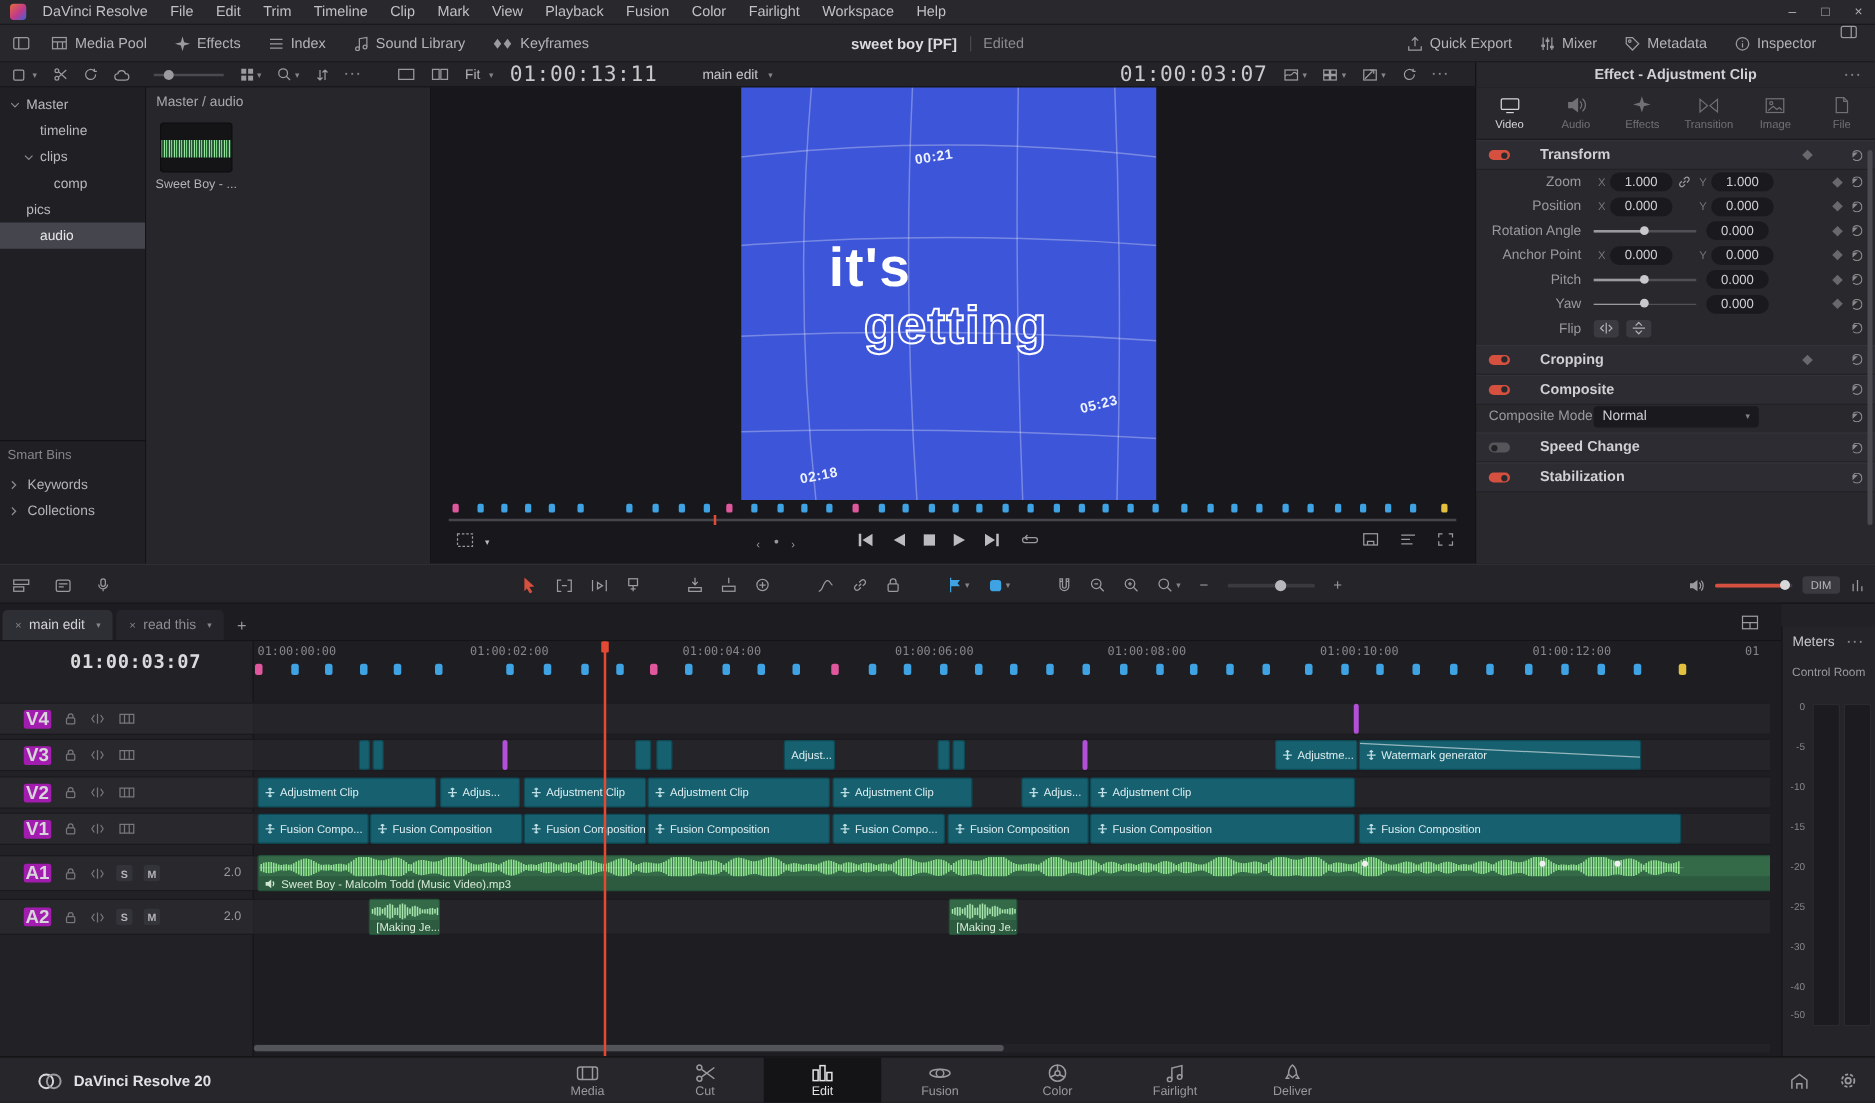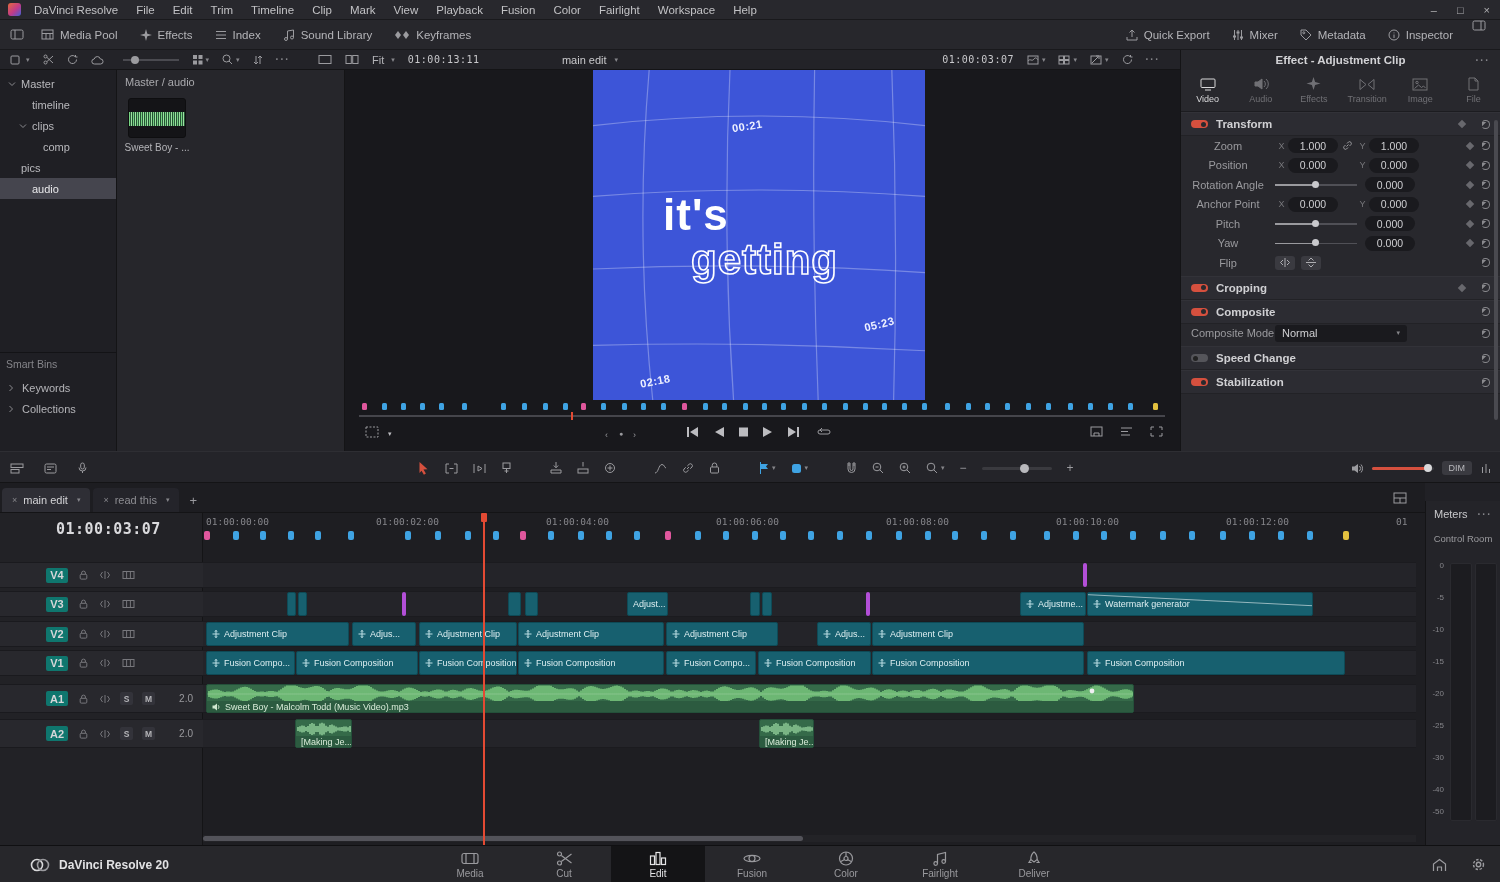--- a/index.html
+++ b/index.html
@@ -22,21 +22,21 @@
 #tb-center{position:absolute;left:0;right:0;top:20px;height:30px;display:flex;align-items:center;justify-content:center;gap:10px;pointer-events:none}
 #project-title{font-weight:700;color:#dcdcde;font-size:12px}
 #title-sep{width:1px;height:12px;background:#47474c}
 #project-status{color:#8b8b90;font-size:11.5px}
 #tb-right{position:absolute;right:6px;top:20px;height:30px;display:flex;align-items:flex-start}
 
 #row2{left:0;top:50px;width:1500px;height:20px;background:#232328;border-bottom:1px solid #141416;display:flex;align-items:center}
 .r2-group{display:flex;align-items:center;gap:13px;padding:0 10px;height:100%}
 .mono{font-family:"DejaVu Sans Mono",monospace}
 #fit-label{color:#b4b4b8;display:flex;align-items:center;gap:4px}
-#viewer-tc-left,#viewer-tc-right{color:#c9c9cc;font-size:10px;letter-spacing:.5px}
+#viewer-tc-left,#viewer-tc-right{color:#c9c9cc;font-size:17px;letter-spacing:.5px}
 #timeline-selector{position:absolute;left:0;right:320px;top:0;height:20px;display:flex;justify-content:center;align-items:center;gap:5px;color:#c9c9cc;pointer-events:none}
 #insp-header{position:absolute;right:0;top:0;width:320px;height:20px;border-left:1px solid #141416;display:flex;align-items:center;justify-content:center;background:#27272c}
 #insp-header .t{font-size:11.5px;font-weight:700;color:#d2d2d5}
 #insp-header .dots3{position:absolute;right:10px}
 
 #bin-sidebar{left:0;top:70px;width:117px;height:381px;background:#1f1f24;border-right:1px solid #141416}
 .tree-row{height:21px;display:flex;align-items:center;font-size:11px;color:#b9b9bd;padding-left:8px;gap:4px}
 .tree-row.selected{background:#45454e;color:#e8e8ea}
 .tree-chev{width:9px;color:#8a8a8e;display:inline-flex}
 #smart-divider{position:absolute;left:0;top:282px;width:117px;height:1px;background:#131316}
@@ -60,32 +60,32 @@
 #v-jog-ph{position:absolute;top:-3px;width:2px;height:8px;background:#e34a33}
 #transport{position:absolute;left:0;top:352px;width:835px;height:29px}
 .tr-ico{position:absolute;top:4px;color:#bcbcc0}
 
 #inspector{left:1180px;top:70px;width:320px;height:381px;background:#28282d;border-left:1px solid #141416}
 #insp-tabs{display:flex;height:42px;border-bottom:1px solid #1c1c20}
 .insp-tab{flex:1;display:flex;flex-direction:column;align-items:center;justify-content:center;gap:3px;color:#707075;font-size:9px}
 .insp-tab.active{color:#d8d8da}
 .insp-tab.active .ico{color:#d8d8da}
 .insp-tab .ico{color:#707075}
-.insp-sec{height:24px;background:#2c2c32;border-bottom:1px solid #222226;border-top:1px solid #323238;display:flex;align-items:center;padding:0 10px;gap:8px}
+.insp-sec{height:24px;background:#2c2c32;border-bottom:1px solid #222226;border-top:1px solid #323238;display:flex;align-items:center;padding:0 10px;gap:24px}
 .sec-title{font-size:11.5px;font-weight:700;color:#d0d0d3}
 .spacer{flex:1}
 .toggle{width:17px;height:8px;border-radius:4px;background:#55555a;position:relative;flex:0 0 auto}
 .toggle.on{background:#d5503e}
 .toggle::after{content:"";position:absolute;top:1.5px;left:2px;width:5px;height:5px;border-radius:50%;background:#222}
 .toggle.on::after{left:auto;right:2px;background:#2a2a2e}
 .kf{width:6px;height:6px;background:#68686d;transform:rotate(45deg);flex:0 0 auto}
 .reset{width:9px;height:9px;border:1.3px solid #8a8a8e;border-radius:50%;border-left-color:transparent;position:relative;flex:0 0 auto}
 .reset::after{content:"";position:absolute;left:-3px;top:-2px;border:3px solid transparent;border-right-color:#8a8a8e;transform:rotate(45deg)}
 .insp-row{height:19.5px;display:flex;align-items:center;padding:0 10px;gap:0}
-.p-label{width:84px;text-align:center;padding-right:10px;color:#9a9a9e;font-size:11px;white-space:nowrap;flex:0 0 auto}
+.p-label{width:84px;text-align:right;padding-right:10px;color:#9a9a9e;font-size:11px;white-space:nowrap;flex:0 0 auto}
 .axis{width:13px;text-align:center;color:#77777b;font-size:9px;flex:0 0 auto}
 .pill{width:50px;height:15px;background:#1a1a1e;border-radius:8px;color:#cfcfd2;font-size:10.5px;display:flex;align-items:center;justify-content:center;flex:0 0 auto}
 .link-slot{width:18px;display:flex;justify-content:center;flex:0 0 auto}
 .slider{width:82px;height:15px;position:relative;flex:0 0 auto;margin-right:8px}
 .slider::before{content:"";position:absolute;left:0;right:0;top:7px;height:1.5px;background:#505056}
 .sl-fill{position:absolute;top:7px;height:1.5px;background:#9a9a9e}
 .sl-knob{position:absolute;top:3.5px;width:7px;height:7px;border-radius:50%;background:#c9c9cd}
 .insp-row .kf{margin-left:auto;margin-right:8px}
 .flip-btn{width:20px;height:14px;background:#3a3a40;border-radius:3px;margin-right:6px;display:flex;align-items:center;justify-content:center;color:#aeaeb2;font-size:8px}
 .dd{width:132px;height:17px;background:#1a1a1e;border-radius:3px;display:flex;align-items:center;padding:0 7px;color:#cfcfd2;font-size:11px;flex:0 0 auto}
@@ -107,21 +107,21 @@
 #tabsrow{left:0;top:483px;width:1425px;height:30px;background:#1d1d21;border-bottom:1px solid #141416;display:flex;align-items:flex-end}
 .tl-tab{height:24px;display:flex;align-items:center;gap:6px;padding:0 10px;background:#24242a;color:#8d8d92;font-size:11px;border-radius:4px 4px 0 0;margin-right:3px}
 .tl-tab.active{background:#2e2e35;color:#d4d4d7}
 .tab-x{font-size:9px;color:#85858a}
 #tab-add{width:22px;height:24px;display:flex;align-items:center;justify-content:center;color:#9a9a9e;font-size:13px}
 
 #timeline{left:0;top:513px;width:1425px;height:332px;background:#1e1e22}
 #tl-header{position:absolute;left:0;top:0;width:203px;height:332px;background:#222226;border-right:1px solid #141416}
 #tl-timecode{position:absolute;left:56px;top:7px;font-size:15px;font-weight:700;color:#dadadd;letter-spacing:.5px}
 .tr-head{position:absolute;left:0;width:203px;background:#28282d;border-top:1px solid #1a1a1e;border-bottom:1px solid #1a1a1e;display:flex;align-items:center}
-.tr-badge{margin-left:46px;width:22px;height:15px;background:#0f766e;border-radius:2px;color:#d6d6d9;font-size:11px;font-weight:700;display:flex;align-items:center;justify-content:center}
+.tr-badge{margin-left:19px;width:22px;height:15px;background:#a21caf;border-radius:2px;color:#d6d6d9;font-size:15px;font-weight:700;display:flex;align-items:center;justify-content:center}
 .tr-ic{margin-left:11px;color:#77777c;display:inline-flex}
 .sm-box{margin-left:9px;width:13px;height:13px;border-radius:2px;background:#33333a;color:#b4b4b8;font-size:8.5px;font-weight:700;display:flex;align-items:center;justify-content:center}
 .ch-label{position:absolute;right:10px;color:#9a9a9e;font-size:10px}
 #tl-body{position:absolute;left:203px;top:0;width:1213px;height:332px;overflow:hidden}
 .ruler-label{position:absolute;top:3px;font-size:9.5px;color:#85858a;white-space:nowrap}
 .mk{position:absolute;top:18px;width:6px;height:9px;border-radius:2px}
 .lane{position:absolute;left:0;width:1213px;background:#242429;border-top:1px solid #1b1b1f;border-bottom:1px solid #1b1b1f}
 .clip{position:absolute;border-radius:2px;overflow:hidden}
 .clip.teal{background:#17606f;border:1px solid #0e4a56}
 .clip.teal .cl-row{display:flex;align-items:center;gap:4px;height:100%;padding:0 5px;color:#ddeef1;font-size:9px;white-space:nowrap;overflow:hidden}
@@ -220,20 +220,25 @@
         <span>Sound Library</span>
       </div>
     <div class="tb-btn">
         <span class="ico">
           <svg width="16" height="10" viewBox="0 0 16 10" fill="currentColor">
             <path d="M4 1l3 4-3 4-3-4zM12 1l3 4-3 4-3-4z"></path>
           </svg>
         </span>
         <span>Keyframes</span>
       </div>
+  </div>
+  <div id="tb-center">
+    <span id="project-title">sweet boy [PF]</span>
+    <span id="title-sep"></span>
+    <span id="project-status">Edited</span>
   </div>
   <div id="tb-right">
     <div class="tb-btn">
         <span class="ico">
           <svg width="12" height="12" viewBox="0 0 12 12" fill="none" stroke="currentColor">
             <path d="M6 8V1M3.5 3.5 6 1l2.5 2.5M1 8v3h10V8"></path>
           </svg>
         </span>
         <span>Quick Export</span>
       </div>
@@ -1254,21 +1259,21 @@
           <div class="clip teal" style="left: 884px; width: 258px; top: 138px; height: 24px;">
             <span class="cl-row">
               <span class="ico" style="color: rgb(191, 224, 230);">
                 <svg width="8" height="8" viewBox="0 0 8 8" stroke="currentColor" fill="none">
                   <path d="M4 .5v7M.5 4h7M2.6 1.6 4 .5l1.4 1.1M2.6 6.4 4 7.5l1.4-1.1"></path>
                 </svg>
               </span>
               <span>Fusion Composition</span>
             </span>
           </div>
-          <div class="clip audio" style="left: 3px; width: 928px; top: 171px; height: 29px;">
+          <div class="clip audio" style="left: 3px; width: 1264px; top: 171px; height: 29px;">
             <svg width="1140" height="18" style="position: absolute; left: 0px; top: 0px;">
               <path d="M2 6.1V11.9M4 5.2V12.8M6 4.7V13.3M8 4.5V13.5M10 4.6V13.4M12 5.1V12.9M14 5.8V12.2M16 6.5V11.5M18 6.9V11.1M20 6.5V11.5M22 6.4V11.6M24 6.8V11.2M26 6.5V11.5M28 5.6V12.4M30 4.4V13.6M32 3.4V14.6M34 2.5V15.5M36 1.9V16.1M38 1.8V16.2M40 2.1V15.9M42 2.8V15.2M44 3.8V14.2M46 4.9V13.1M48 5.9V12.1M50 6.8V11.2M52 6.7V11.3M54 6.5V11.5M56 6.6V11.4M58 7.0V11.0M60 6.5V11.5M62 6.1V11.9M64 5.9V12.1M66 5.9V12.1M68 6.4V11.6M70 6.8V11.2M72 5.6V12.4M74 4.2V13.8M76 2.7V15.3M78 1.4V16.6M80 0.5V17.5M82 0.5V17.5M84 0.5V17.5M86 0.5V17.5M88 0.5V17.5M90 1.1V16.9M92 1.9V16.1M94 2.6V15.4M96 3.1V14.9M98 3.2V14.8M100 3.1V14.9M102 2.6V15.4M104 2.0V16.0M106 1.5V16.5M108 1.0V17.0M110 0.9V17.1M112 1.2V16.8M114 2.0V16.0M116 3.1V14.9M118 4.5V13.5M120 6.1V11.9M122 6.3V11.7M124 4.9V13.1M126 3.9V14.1M128 3.2V14.8M130 2.9V15.1M132 3.0V15.0M134 3.4V14.6M136 3.8V14.2M138 4.2V13.8M140 4.3V13.7M142 4.2V13.8M144 3.8V14.2M146 3.0V15.0M148 2.0V16.0M150 1.0V17.0M152 0.5V17.5M154 0.5V17.5M156 0.5V17.5M158 0.5V17.5M160 0.5V17.5M162 0.9V17.1M164 2.1V15.9M166 3.4V14.6M168 4.6V13.4M170 5.6V12.4M172 6.3V11.7M174 6.6V11.4M176 6.5V11.5M178 6.2V11.8M180 5.7V12.3M182 5.3V12.7M184 5.0V13.0M186 5.0V13.0M188 5.4V12.6M190 6.1V11.9M192 6.8V11.2M194 5.7V12.3M196 4.5V13.5M198 3.5V14.5M200 2.8V15.2M202 2.5V15.5M204 2.7V15.3M206 3.3V14.7M208 4.1V13.9M210 5.1V12.9M212 6.1V11.9M214 7.0V11.0M216 6.5V11.5M218 6.3V11.7M220 6.5V11.5M222 6.9V11.1M224 6.2V11.8M226 5.5V12.5M228 4.9V13.1M230 4.5V13.5M232 4.5V13.5M234 4.8V13.2M236 5.5V12.5M238 6.4V11.6M240 6.6V11.4M242 5.7V12.3M244 5.0V13.0M246 4.7V13.3M248 4.9V13.1M250 5.4V12.6M252 6.3V11.7M254 6.6V11.4M256 5.4V12.6M258 4.4V13.6M260 3.6V14.4M262 3.2V14.8M264 3.1V14.9M266 3.4V14.6M268 4.0V14.0M270 4.7V13.3M272 5.4V12.6M274 5.8V12.2M276 6.0V12.0M278 5.8V12.2M280 5.2V12.8M282 4.4V13.6M284 3.5V14.5M286 2.6V15.4M288 1.9V16.1M290 1.5V16.5M292 1.5V16.5M294 2.0V16.0M296 2.9V15.1M298 4.1V13.9M300 5.4V12.6M302 6.8V11.2M304 6.1V11.9M306 5.3V12.7M308 4.8V13.2M310 4.7V13.3M312 4.9V13.1M314 5.2V12.8M316 5.6V12.4M318 5.8V12.2M320 5.8V12.2M322 5.4V12.6M324 4.6V13.4M326 3.6V14.4M328 2.3V15.7M330 1.0V17.0M332 0.5V17.5M334 0.5V17.5M336 0.5V17.5M338 0.5V17.5M340 0.5V17.5M342 0.5V17.5M344 0.7V17.3M346 1.9V16.1M348 2.9V15.1M350 3.7V14.3M352 4.2V13.8M354 4.3V13.7M356 4.2V13.8M358 3.9V14.1M360 3.5V14.5M362 3.2V14.8M364 3.2V14.8M366 3.6V14.4M368 4.3V13.7M370 5.4V12.6M372 6.8V11.2M374 5.6V12.4M376 4.1V13.9M378 2.7V15.3M380 1.7V16.3M382 1.2V16.8M384 1.0V17.0M386 1.3V16.7M388 1.8V16.2M390 2.5V15.5M392 3.2V14.8M394 3.7V14.3M396 3.9V14.1M398 3.8V14.2M400 3.3V14.7M402 2.7V15.3M404 1.9V16.1M406 1.2V16.8M408 0.7V17.3M410 0.6V17.4M412 0.9V17.1M414 1.6V16.4M416 2.6V15.4M418 3.9V14.1M420 5.3V12.7M422 6.6V11.4M424 6.4V11.6M426 5.7V12.3M428 5.4V12.6M430 5.6V12.4M432 6.0V12.0M434 6.6V11.4M436 6.7V11.3M438 6.2V11.8M440 6.0V12.0M442 6.1V11.9M444 6.5V11.5M446 6.7V11.3M448 5.8V12.2M450 4.9V13.1M452 4.1V13.9M454 3.5V14.5M456 3.4V14.6M458 3.7V14.3M460 4.3V13.7M462 5.3V12.7M464 6.4V11.6M466 6.5V11.5M468 5.6V12.4M470 5.0V13.0M472 4.8V13.2M474 5.0V13.0M476 5.5V12.5M478 6.3V11.7M480 6.8V11.2M482 6.0V12.0M484 5.4V12.6M486 5.1V12.9M488 5.2V12.8M490 5.6V12.4M492 6.3V11.7M494 7.0V11.0M496 6.3V11.7M498 5.8V12.2M500 5.6V12.4M502 5.9V12.1M504 6.6V11.4M506 6.4V11.6M508 5.2V12.8M510 4.0V14.0M512 2.8V15.2M514 1.9V16.1M516 1.4V16.6M518 1.3V16.7M520 1.7V16.3M522 2.3V15.7M524 3.1V14.9M526 3.9V14.1M528 4.5V13.5M530 4.9V13.1M532 5.0V13.0M534 4.8V13.2M536 4.2V13.8M538 3.6V14.4M540 2.9V15.1M542 2.4V15.6M544 2.3V15.7M546 2.5V15.5M548 3.2V14.8M550 4.2V13.8M552 5.6V12.4M554 6.9V11.1M556 5.4V12.6M558 4.1V13.9M560 3.1V14.9M562 2.5V15.5M564 2.3V15.7M566 2.4V15.6M568 2.8V15.2M570 3.2V14.8M572 3.6V14.4M574 3.7V14.3M576 3.6V14.4M578 3.1V14.9M580 2.3V15.7M582 1.3V16.7M584 0.5V17.5M586 0.5V17.5M588 0.5V17.5M590 0.5V17.5M592 0.5V17.5M594 0.5V17.5M596 0.5V17.5M598 1.7V16.3M600 3.1V14.9M602 4.4V13.6M604 5.4V12.6M606 6.2V11.8M608 6.5V11.5M610 6.6V11.4M612 6.4V11.6M614 6.1V11.9M616 5.8V12.2M618 5.7V12.3M620 6.0V12.0M622 6.6V11.4M624 6.5V11.5M626 5.2V12.8M628 3.9V14.1M630 2.5V15.5M632 1.4V16.6M634 0.6V17.4M636 0.5V17.5M638 0.5V17.5M640 0.7V17.3M642 1.5V16.5M644 2.5V15.5M646 3.4V14.6M648 4.2V13.8M650 4.7V13.3M652 4.9V13.1M654 4.7V13.3M656 4.3V13.7M658 3.7V14.3M660 3.1V14.9M662 2.7V15.3M664 2.5V15.5M666 2.8V15.2M668 3.4V14.6M670 4.4V13.6M672 5.6V12.4M674 6.9V11.1M676 6.0V12.0M678 5.0V13.0M680 4.5V13.5M682 4.3V13.7M684 4.6V13.4M686 5.2V12.8M688 6.0V12.0M690 6.9V11.1M692 6.3V11.7M694 5.8V12.2M696 5.6V12.4M698 5.8V12.2M700 6.3V11.7M702 7.0V11.0M704 6.2V11.8M706 5.5V12.5M708 5.0V13.0M710 4.9V13.1M712 5.1V12.9M714 5.7V12.3M716 6.6V11.4M718 6.3V11.7M720 5.3V12.7M722 4.4V13.6M724 3.9V14.1M726 3.8V14.2M728 4.1V13.9M730 4.8V13.2M732 5.8V12.2M734 6.9V11.1M736 6.1V11.9M738 5.2V12.8M740 4.6V13.4M742 4.4V13.6M744 4.6V13.4M746 5.0V13.0M748 5.6V12.4M750 6.1V11.9M752 6.5V11.5M754 6.6V11.4M756 6.4V11.6M758 5.7V12.3M760 4.7V13.3M762 3.6V14.4M764 2.3V15.7M766 1.2V16.8M768 0.5V17.5M770 0.5V17.5M772 0.5V17.5M774 0.5V17.5M776 1.3V16.7M778 2.3V15.7M780 3.4V14.6M782 4.3V13.7M784 5.0V13.0M786 5.4V12.6M788 5.5V12.5M790 5.3V12.7M792 4.9V13.1M794 4.5V13.5M796 4.2V13.8M798 4.1V13.9M800 4.5V13.5M802 5.2V12.8M804 6.4V11.6M806 6.2V11.8M808 4.7V13.3M810 3.1V14.9M812 1.8V16.2M814 0.8V17.2M816 0.5V17.5M818 0.5V17.5M820 0.5V17.5M822 0.9V17.1M824 1.6V16.4M826 2.2V15.8M828 2.6V15.4M830 2.8V15.2M832 2.6V15.4M834 2.2V15.8M836 1.5V16.5M838 0.8V17.2M840 0.5V17.5M842 0.5V17.5M844 0.5V17.5M846 0.5V17.5M848 0.9V17.1M850 2.1V15.9M852 3.6V14.4M854 5.1V12.9M856 6.5V11.5M858 6.3V11.7M860 5.4V12.6M862 5.0V13.0M864 4.9V13.1M866 5.2V12.8M868 5.6V12.4M870 6.0V12.0M872 6.3V11.7M874 6.3V11.7M876 5.9V12.1M878 5.3V12.7M880 4.3V13.7M882 3.2V14.8M884 2.2V15.8M886 1.2V16.8M888 0.6V17.4M890 0.5V17.5M892 0.7V17.3M894 1.4V16.6M896 2.4V15.6M898 3.5V14.5M900 4.7V13.3M902 5.7V12.3M904 6.4V11.6M906 6.7V11.3M908 6.6V11.4M910 6.3V11.7M912 5.7V12.3M914 5.1V12.9M916 4.5V13.5M918 4.2V13.8M920 4.3V13.7M922 4.7V13.3M924 5.5V12.5M926 6.5V11.5M928 6.5V11.5M930 5.5V12.5M932 4.7V13.3M934 4.3V13.7M936 4.3V13.7M938 4.8V13.2M940 5.6V12.4M942 6.6V11.4M944 6.3V11.7M946 5.4V12.6M948 4.7V13.3M950 4.3V13.7M952 4.3V13.7M954 4.7V13.3M956 5.4V12.6M958 6.2V11.8M960 6.9V11.1M962 6.5V11.5M964 6.2V11.8M966 6.3V11.7M968 6.7V11.3M970 6.6V11.4M972 5.7V12.3M974 4.9V13.1M976 4.2V13.8M978 3.9V14.1M980 3.9V14.1M982 4.4V13.6M984 5.3V12.7M986 6.4V11.6M988 6.3V11.7M990 5.0V13.0M992 3.9V14.1M994 3.1V14.9M996 2.7V15.3M998 2.7V15.3M1000 3.0V15.0M1002 3.5V14.5M1004 4.1V13.9M1006 4.5V13.5M1008 4.7V13.3M1010 4.6V13.4M1012 4.1V13.9M1014 3.3V14.7M1016 2.3V15.7M1018 1.3V16.7M1020 0.5V17.5M1022 0.5V17.5M1024 0.5V17.5M1026 0.5V17.5M1028 0.5V17.5M1030 1.4V16.6M1032 2.7V15.3M1034 4.1V13.9M1036 5.3V12.7M1038 6.4V11.6M1040 7.0V11.0M1042 6.6V11.4M1044 6.6V11.4M1046 6.8V11.2M1048 6.9V11.1M1050 6.6V11.4M1052 6.6V11.4M1054 6.9V11.1M1056 6.4V11.6M1058 5.3V12.7M1060 4.1V13.9M1062 2.6V15.4M1064 1.2V16.8M1066 0.5V17.5M1068 0.5V17.5M1070 0.5V17.5M1072 0.5V17.5M1074 0.5V17.5M1076 0.5V17.5M1078 1.0V17.0M1080 2.0V16.0M1082 2.8V15.2M1084 3.3V14.7M1086 3.5V14.5M1088 3.4V14.6M1090 3.0V15.0M1092 2.5V15.5M1094 2.0V16.0M1096 1.8V16.2M1098 1.8V16.2M1100 2.3V15.7M1102 3.1V14.9M1104 4.3V13.7M1106 5.7V12.3M1108 6.8V11.2M1110 5.4V12.6M1112 4.2V13.8M1114 3.4V14.6M1116 3.1V14.9M1118 3.1V14.9M1120 3.5V14.5M1122 4.1V13.9M1124 4.8V13.2M1126 5.4V12.6M1128 5.7V12.3M1130 5.7V12.3M1132 5.3V12.7M1134 4.7V13.3M1136 3.9V14.1" stroke="#8ce28c" stroke-width="1.3"></path>
               <line x1="0" y1="9" x2="1140" y2="9" stroke="rgba(255,255,255,.18)"></line>
               <circle cx="885" cy="6" r="2.4" fill="#f0f0f2"></circle>
               <circle cx="1027" cy="6" r="2.4" fill="#f0f0f2"></circle>
               <circle cx="1087" cy="6" r="2.4" fill="#f0f0f2"></circle>
             </svg>
             <div class="a-name">
               <span class="ico" style="color:#cfe7cf">
                 <svg width="9" height="8" viewBox="0 0 9 8" fill="currentColor">

